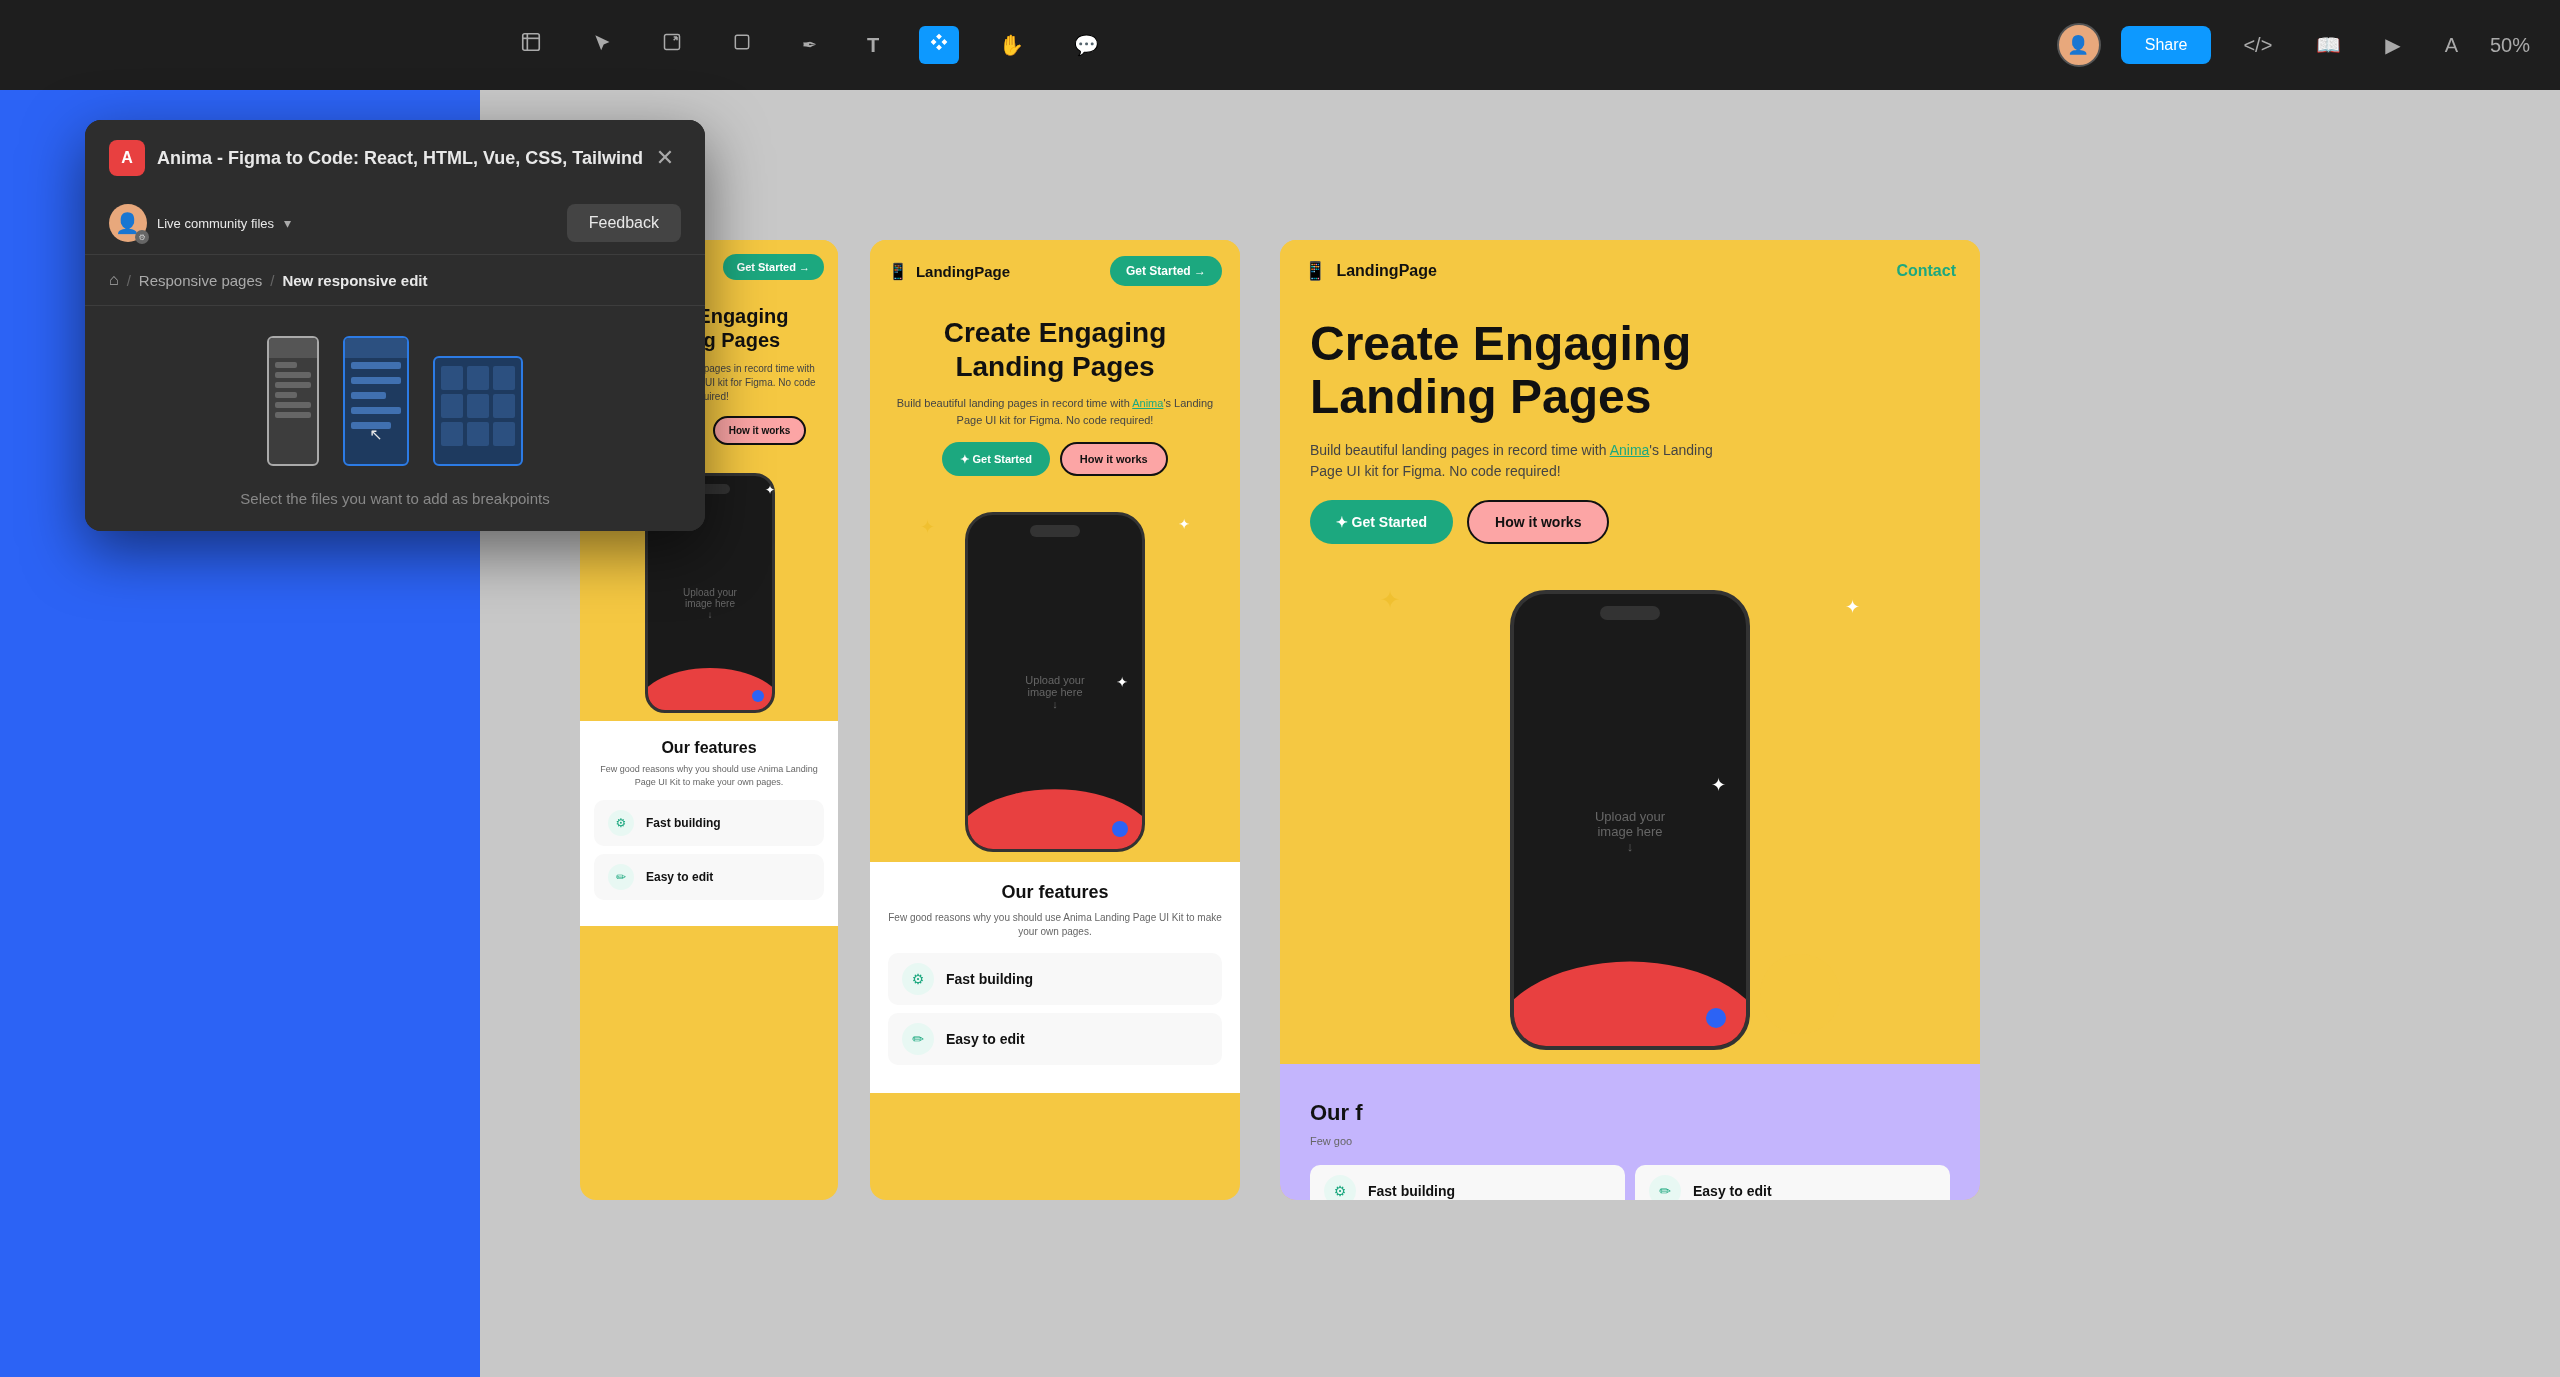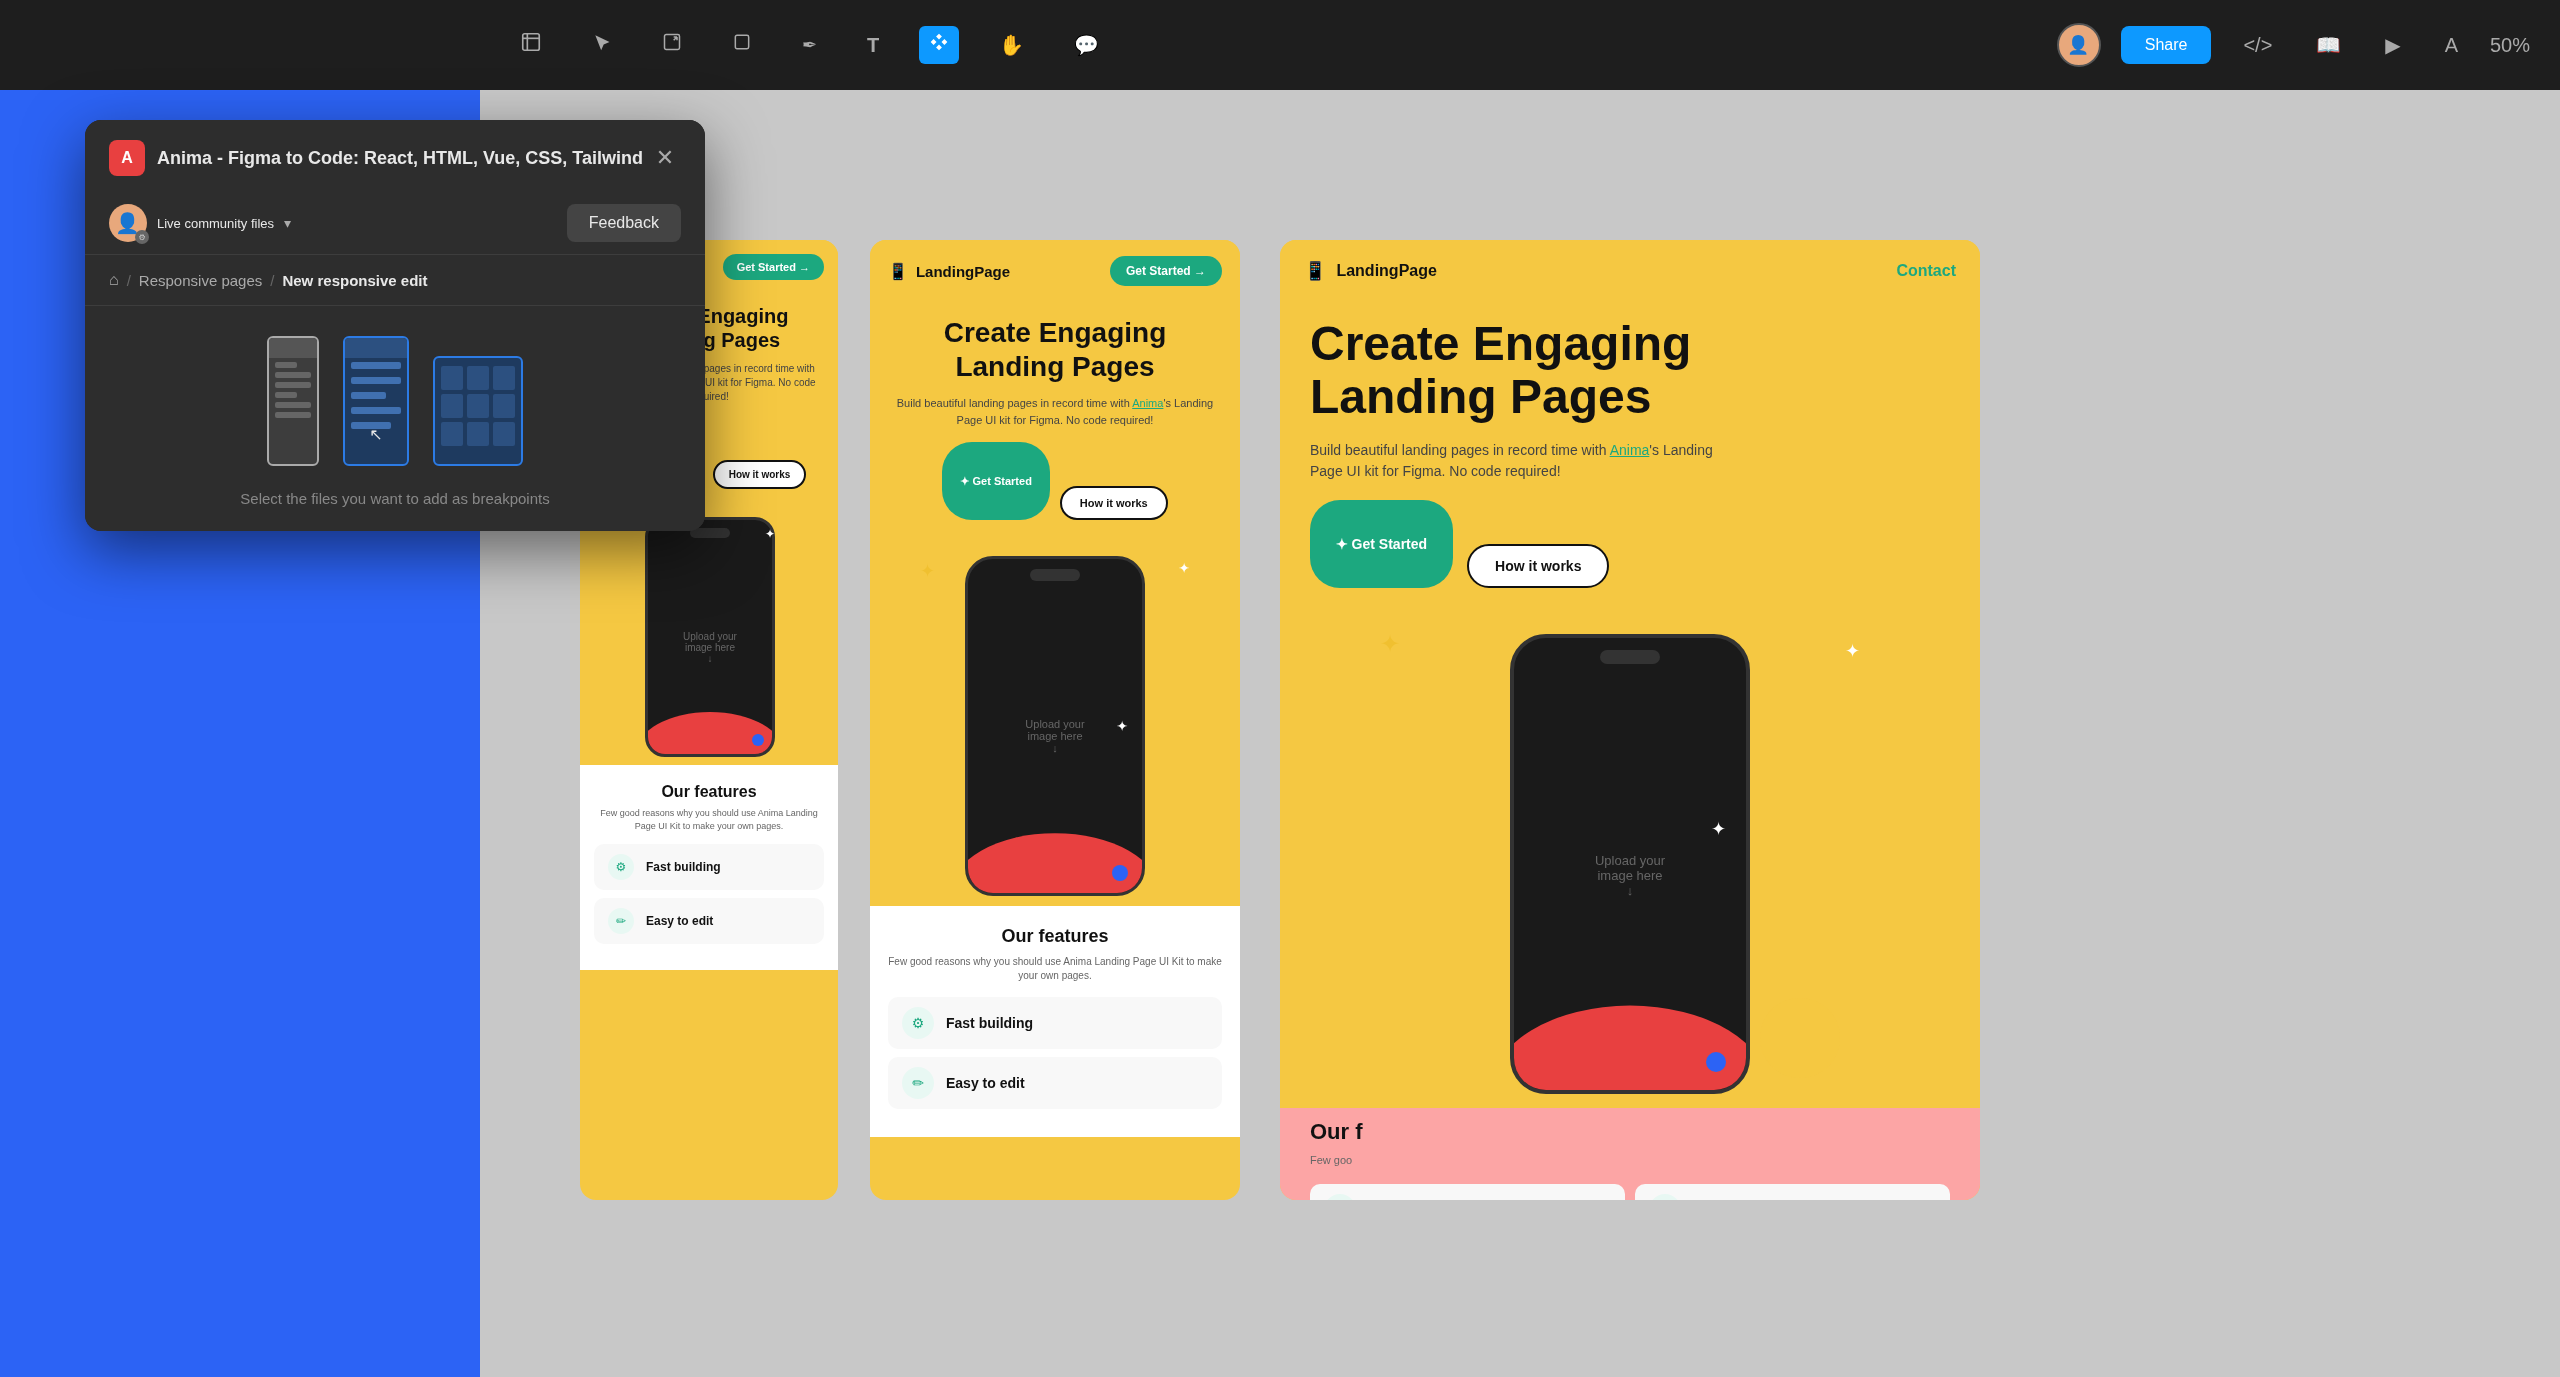--- a/index.html
+++ b/index.html
@@ -107,29 +107,28 @@
       border-radius: 30px;
       padding: 10px 20px;
       font-size: 13px;
       font-weight: 600;
       cursor: pointer;
       display: flex;
       align-items: center;
       gap: 6px;
     }
     .btn-outline {
-      background: #ffffff;
+      background: #fca5a5;
       color: #111;
       border: 2px solid #111;
       border-radius: 30px;
       padding: 10px 20px;
       font-size: 13px;
       font-weight: 600;
       cursor: pointer;
-      margin-top: 44px;
     }
     .feature-item {
       display: flex;
       align-items: center;
       gap: 12px;
       padding: 10px 14px;
       background: #f8f8f8;
       border-radius: 10px;
       margin-bottom: 8px;
     }
@@ -577,21 +576,21 @@
         <div style="position:absolute; top:12px; width:60px; height:14px; background:#333; border-radius:10px;"></div>
         <div style="color:#666; font-size:13px; text-align:center; padding:24px 20px 0;">Upload your<br>image here<br>↓</div>
         <div style="position:absolute; bottom:0; left:0; right:0; height:140px; background:#e84040; clip-path: ellipse(60% 60% at 50% 100%);"></div>
         <div style="position:absolute; bottom:18px; right:20px; width:20px; height:20px; background:#2c63f5; border-radius:50%;"></div>
         <div style="position:absolute; top:40%; right:20px; color:white; font-size:18px;">✦</div>
       </div>
       <div style="position:absolute; top:20px; right:120px; color:white; font-size:18px;">✦</div>
       <div style="position:absolute; bottom:30px; right:140px; width:80px; height:80px; background:#f5c842; border-radius:50%; opacity:0.7;"></div>
     </div>
 
-    <div style="background:#fca5a5; padding:11px 30px;">
+    <div style="background:#c4b5fd; padding:36px 30px;">
       <h2 style="font-size:22px; font-weight:900; color:#111; margin-bottom:8px;">Our f</h2>
       <p style="font-size:11px; color:#666; margin-bottom:16px; line-height:1.4;">Few goo</p>
       <div style="display:grid; grid-template-columns:1fr 1fr; gap:10px;">
         <div class="feature-item">
           <div class="feature-icon">⚙</div>
           <span class="feature-label">Fast building</span>
         </div>
         <div class="feature-item">
           <div class="feature-icon">✏</div>
           <span class="feature-label">Easy to edit</span>

